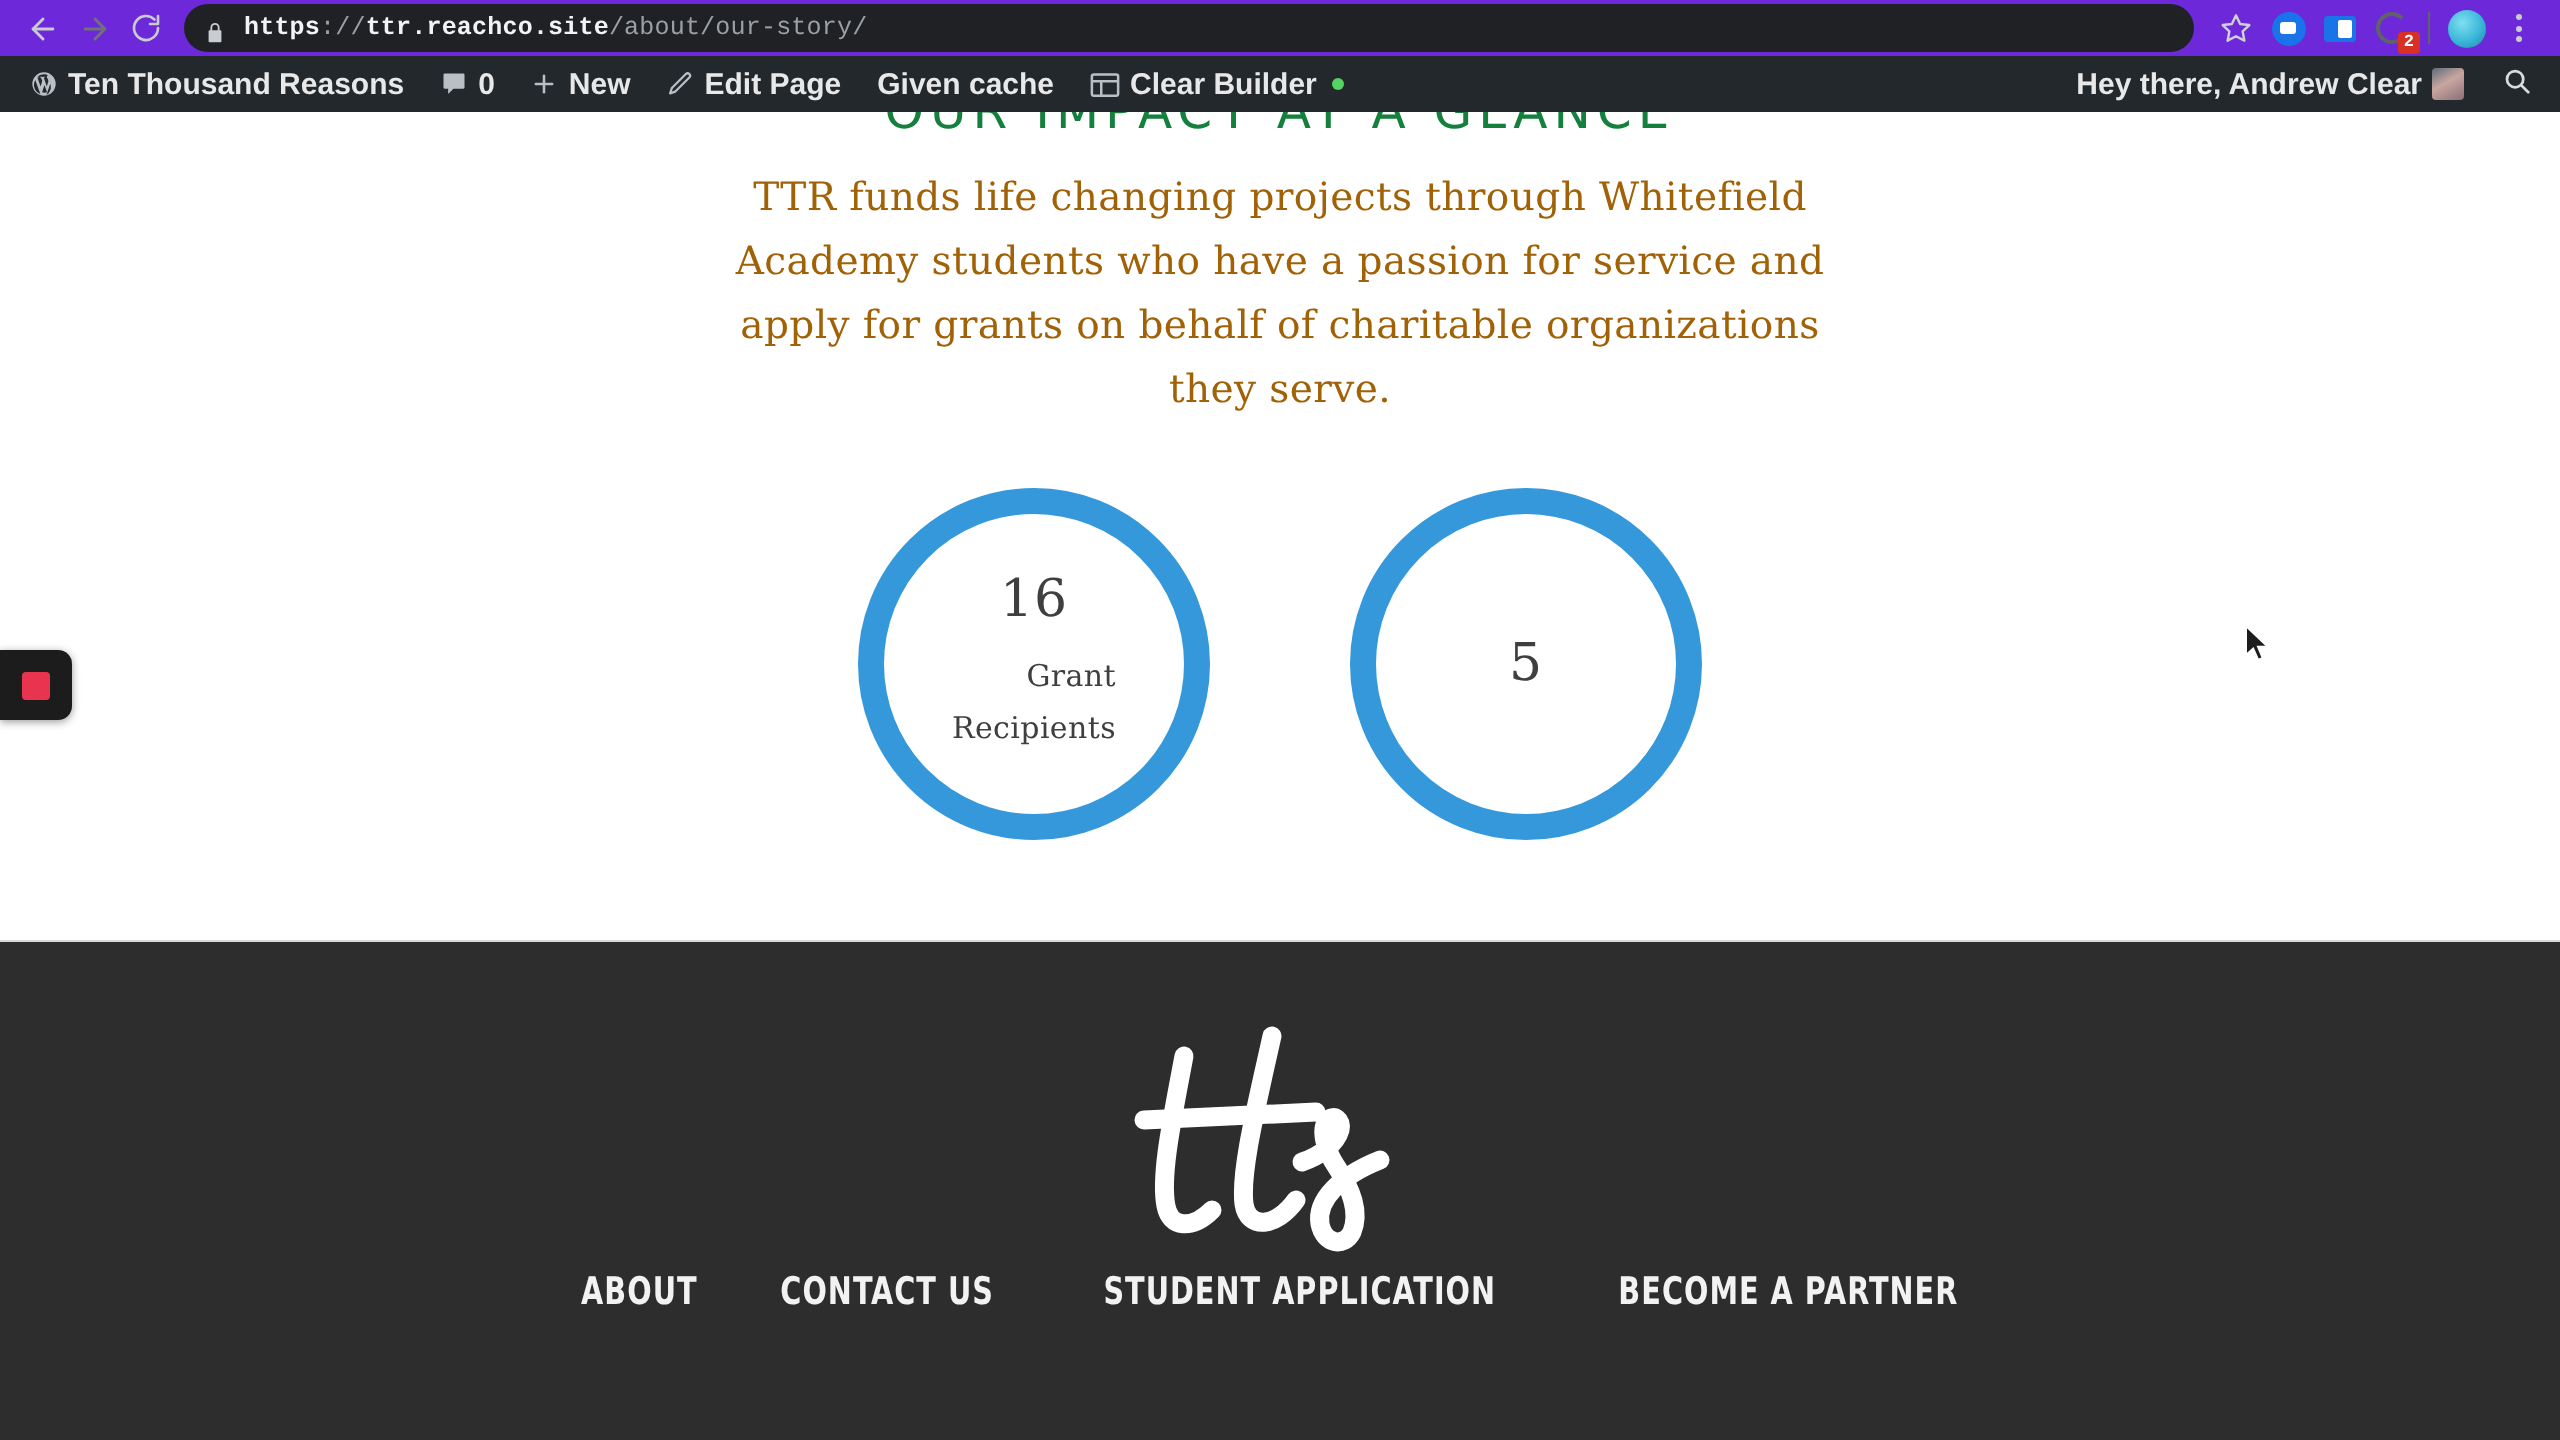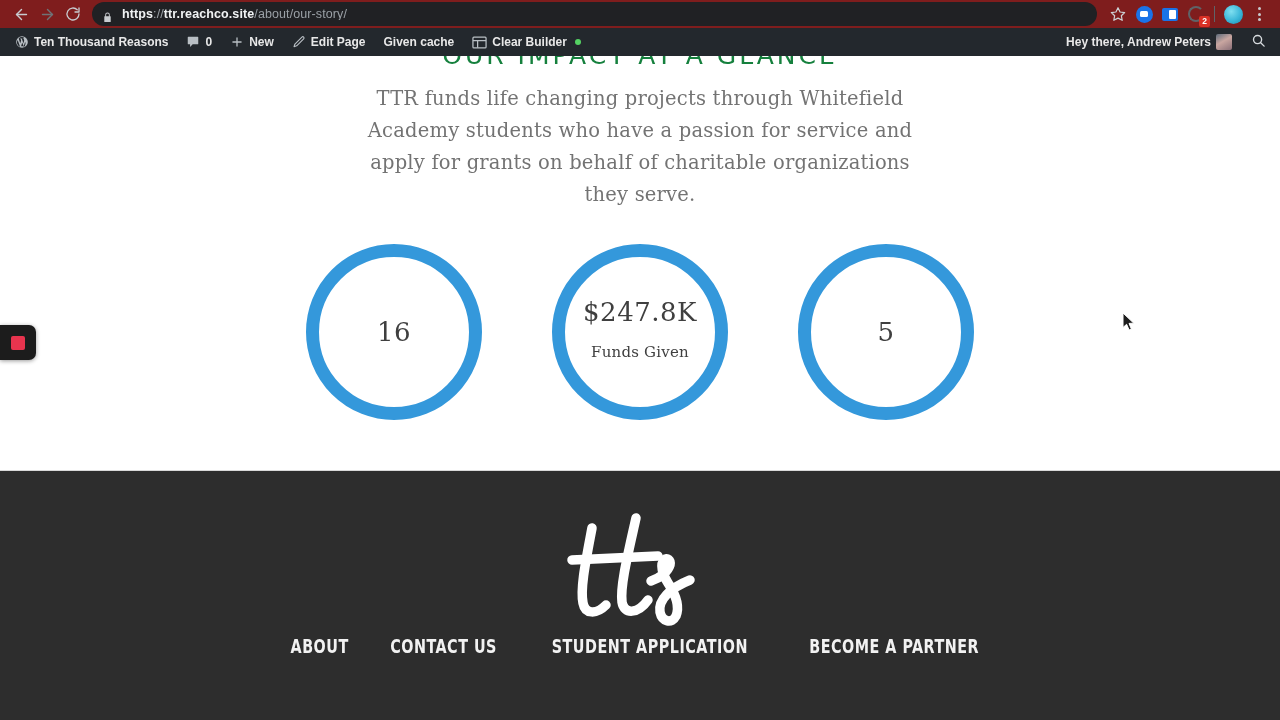--- a/index.html
+++ b/index.html
@@ -9,25 +9,26 @@
     width: 1280px;
     height: 720px;
     overflow: hidden;
     background: #ffffff;
     font-family: "Liberation Sans", sans-serif;
   }
 
   
   .browser-toolbar {
     height: 28px;
-    background: #7f1d1d;
+    background: #6d28d9;
     display: flex;
     align-items: center;
     padding: 0 8px;
     gap: 0;
+    font-family: Liberation Mono, monospace;
   }
   .nav-btn {
     width: 26px; height: 26px;
     display: flex; align-items: center; justify-content: center;
     color: #9aa0a6;
     flex: 0 0 auto;
   }
   .nav-btn svg { display: block; }
   .nav-btn.back { color: #c8cbcf; }
   .nav-btn.fwd  { color: #6f7377; }
@@ -131,21 +132,21 @@
   .kebab i { width: 3px; height: 3px; border-radius: 50%; background: #c8cbcf; display: block; }
 
   
   .admin-bar {
     height: 28px;
     background: #23282d;
     display: flex;
     align-items: center;
     padding: 0 8px 0 6px;
     color: #e5e5e5;
-    font-size: 12px;
+    font-size: 15px;
     font-weight: 700;
   }
   .ab-item {
     display: flex;
     align-items: center;
     gap: 5px;
     padding: 0 9px;
     height: 28px;
     white-space: nowrap;
     color: #e8e8e8;
@@ -186,21 +187,21 @@
     font-size: 25px;
     font-weight: 400;
     letter-spacing: 3px;
     line-height: 1;
     margin-top: -13px;
     height: 26px;
   }
 
   .intro {
     text-align: center;
-    color: #737373;
+    color: #a16207;
     font-family: "DejaVu Serif", "Liberation Serif", serif;
     font-size: 19.5px;
     line-height: 32px;
     letter-spacing: .2px;
     width: 560px;
     margin: 14px auto 0;
   }
 
   
   .stats-row {
@@ -415,21 +416,21 @@
           <line x1="9" y1="7" x2="9" y2="18.5"></line>
         </svg>
     </span>
     <span>Clear Builder</span>
     <span class="green-dot"></span>
   </div>
 
   <span class="ab-spacer"></span>
 
   <div class="ab-item">
-    <span>Hey there, Andrew Peters</span>
+    <span>Hey there, Andrew Clear</span>
     <span class="ab-avatar"></span>
   </div>
 
   <div class="ab-search">
     <span>
       <svg width="15" height="15" viewBox="0 0 24 24" fill="none" stroke="currentColor" stroke-width="2.2" stroke-linecap="round">
           <circle cx="10.5" cy="10.5" r="6.5"></circle>
           <line x1="15.5" y1="15.5" x2="21" y2="21"></line>
         </svg>
     </span>
@@ -439,27 +440,24 @@
 <div class="page">
 
   <div class="section-heading">OUR IMPACT AT A GLANCE</div>
 
   <p class="intro">TTR funds life changing projects through Whitefield Academy students who have a passion for service and apply for grants on behalf of charitable organizations they serve.</p>
 
   <div class="stats-row">
 
     <div class="stat">
       <div class="stat-value">16</div>
+      <div class="stat-label">Grant<br>Recipients</div>
     </div>
 
 
-    <div class="stat single">
-      <div class="stat-value">$247.8K</div>
-      <div class="stat-label">Funds Given</div>
-    </div>
 
     <div class="stat">
       <div class="stat-value">5</div>
     </div>
 
   </div>
 
   <div class="rec-widget">
       <i></i>
     </div>

